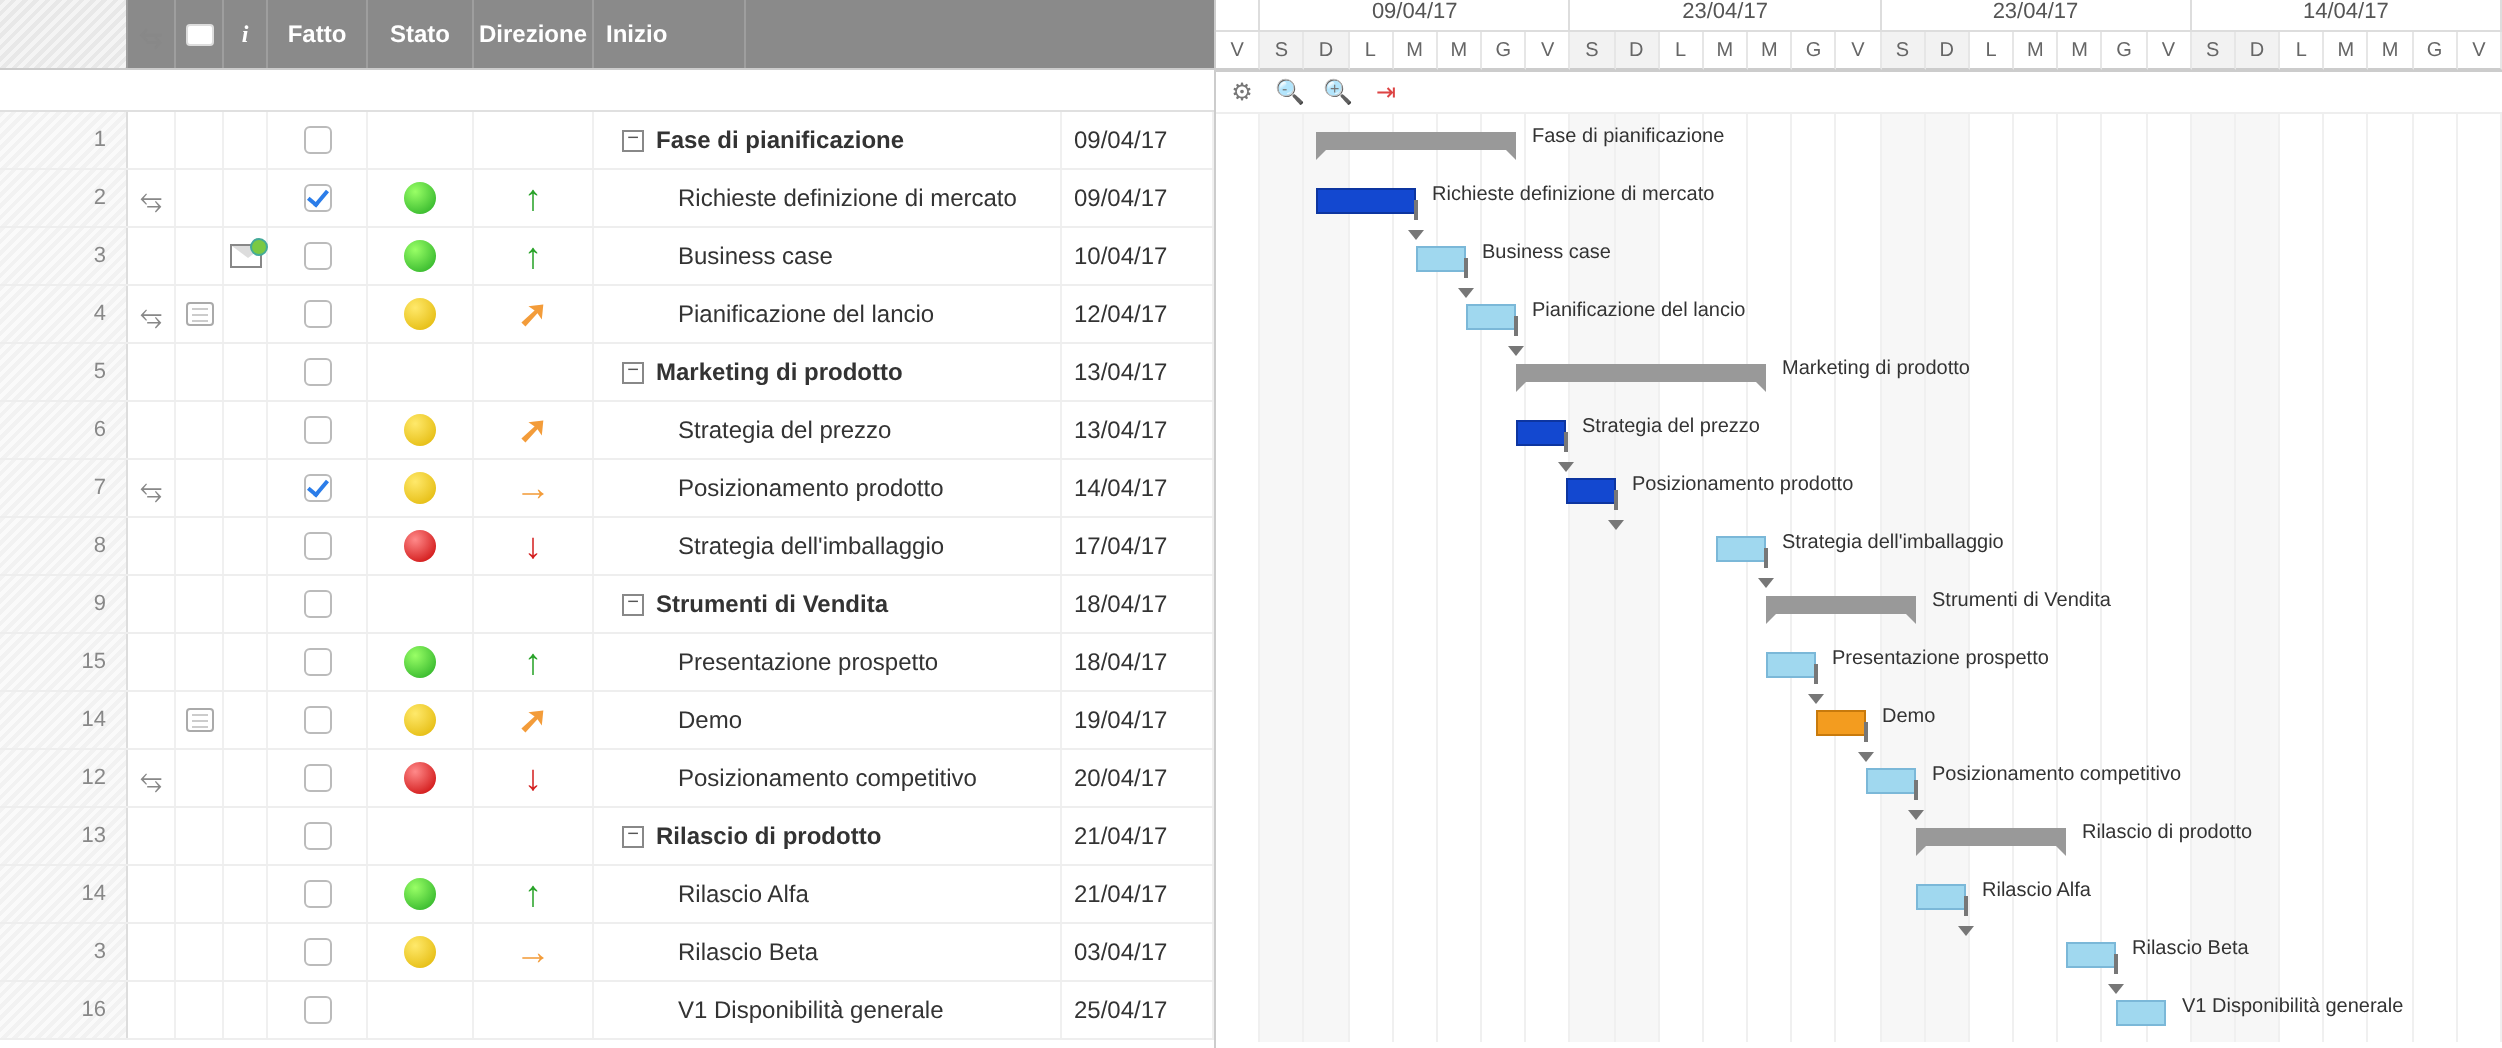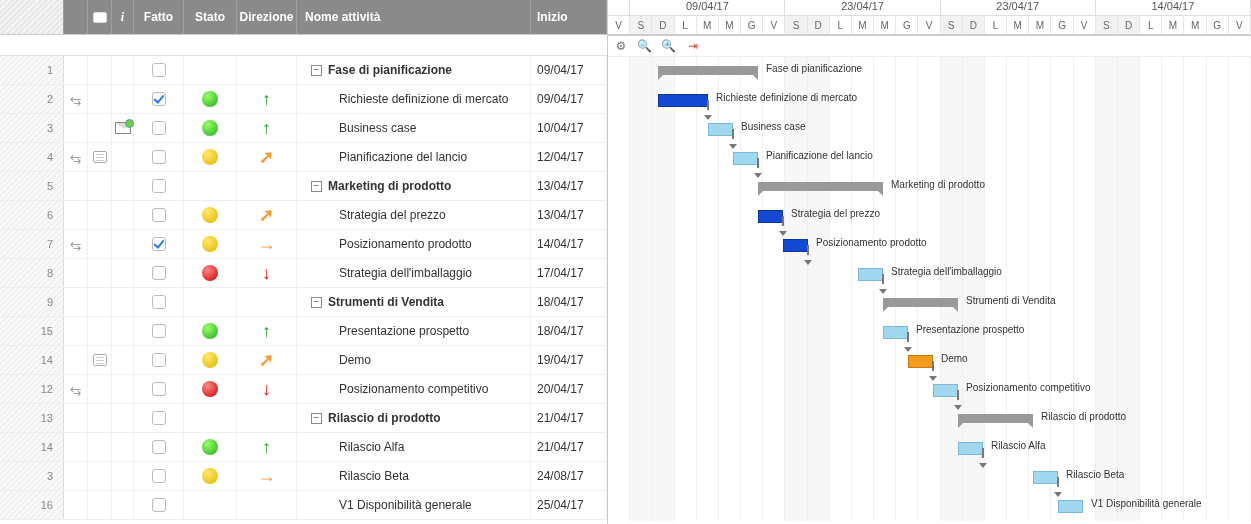--- a/index.html
+++ b/index.html
@@ -110,23 +110,20 @@
         </div>
       <div class="hc hc-done">
           <span>Fatto</span>
         </div>
       <div class="hc hc-state">
           <span>Stato</span>
         </div>
       <div class="hc hc-dir">
           <span>Direzione</span>
         </div>
-      <div class="hc hc-name">
-          <span>Nome attività</span>
-        </div>
       <div class="hc hc-start">
           <span>Inizio</span>
         </div>
     </div>
     <div class="grid-subheader"></div>
     <div class="grid-body" id="grid-body">
         <div class="grid-row">
           <div class="gc gc-num">1</div>
           <div class="gc gc-att"></div>
           <div class="gc gc-note"></div>
@@ -463,21 +460,21 @@
           </div>
           <div class="gc gc-dir">
             <span class="arrow right">→</span>
           </div>
           <div class="gc gc-name indent1">
             <div class="name-content">
               <span class="name-text" style="">Rilascio Beta</span>
             </div>
           </div>
           <div class="gc gc-start">
-            <span>24/08/17</span>
+            <span>03/04/17</span>
           </div>
         </div>
         <div class="grid-row">
           <div class="gc gc-num">16</div>
           <div class="gc gc-att"></div>
           <div class="gc gc-note"></div>
           <div class="gc gc-info"></div>
           <div class="gc gc-done">
             <span class="chk"></span>
           </div>

